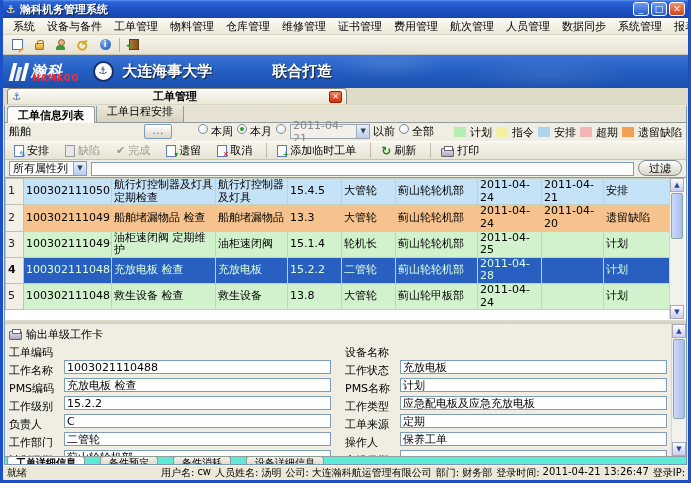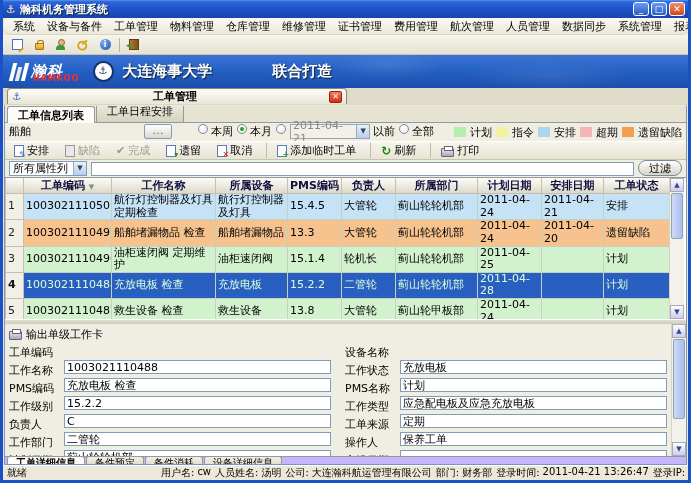--- a/index.html
+++ b/index.html
@@ -7,21 +7,21 @@
   .win { width:691px; height:483px; display:flex; flex-direction:column; border-left:3px solid #1c50c8; border-right:3px solid #1c50c8; border-bottom:3px solid #1c50c8; background:#ece9d8; overflow:hidden; }
 
   
   .titlebar { height:18px; flex:0 0 18px; background:linear-gradient(180deg,#5a96f0 0%,#2c65d8 10%,#1e51c4 55%,#1845ae 100%); display:flex; align-items:center; padding:0 3px; color:#fff; }
   .titlebar .ticon { font-size:11px; margin-right:4px; color:#ffe9a0; }
   .titlebar .ttext { font-weight:bold; font-size:11px; text-shadow:1px 1px 1px #123; flex:1; }
   .tbtn { width:16px; height:14px; margin-left:2px; border:1px solid #fff; border-radius:3px; color:#fff; font-size:9px; line-height:12px; text-align:center; background:linear-gradient(180deg,#6a9bf2,#2a5cc8); cursor:pointer; }
   .tbtn.close { background:linear-gradient(180deg,#f09070,#d44414); }
 
   
-  .menubar { height:17px; flex:0 0 17px; background:linear-gradient(180deg,#fbfaf6,#ece9d8); display:flex; align-items:center; padding:0 4px; gap:0; border-bottom:1px solid #d8d4c4;border-radius:8px; }
+  .menubar { height:17px; flex:0 0 17px; background:linear-gradient(180deg,#fbfaf6,#ece9d8); display:flex; align-items:center; padding:0 4px; gap:0; border-bottom:1px solid #d8d4c4; }
   .menu-item { padding:1px 6px; cursor:pointer; white-space:nowrap; }
 
   
   .toolbar { height:20px; flex:0 0 20px; background:linear-gradient(180deg,#f6f4ec,#e6e2d2); display:flex; align-items:center; padding:0 6px; gap:6px; border-bottom:1px solid #c8c4b4; }
   .tool { width:16px; height:15px; border:1px solid transparent; display:flex; align-items:center; justify-content:center; cursor:pointer; }
   .tsep { width:1px; height:14px; background:#b8b4a4; }
   .ic { display:inline-block; }
   .ic-note { width:11px; height:11px; background:#fff; border:1px solid #4a72c0; position:relative; }
   .ic-note:after { content:""; position:absolute; right:-2px; bottom:-2px; width:6px; height:2px; background:#e0a020; transform:rotate(-45deg); }
   .ic-lock { width:9px; height:7px; background:linear-gradient(180deg,#ffd86a,#d8a020); border:1px solid #a87810; border-radius:1px; position:relative; margin-top:4px; }
@@ -120,21 +120,21 @@
   
   .detail { height:132px; flex:0 0 132px; background:#f0eee2; position:relative; overflow:hidden; display:flex; }
   .dbody { flex:1; padding:2px 4px; overflow:hidden; }
   .printcard { display:flex; align-items:center; gap:4px; height:16px; cursor:pointer; width:140px; }
   .drow { display:flex; gap:14px; margin-top:3px; height:15px; }
   .dcell { flex:1; display:flex; align-items:center; gap:3px; }
   .dcell .dlbl { width:52px; flex:0 0 52px; white-space:nowrap; overflow:hidden; }
   .dcell input { flex:1; }
 
   
-  .dtabs { height:13px; flex:0 0 13px; display:flex; align-items:flex-end; gap:1px; padding:0 2px; background:#c4b5fd; border-top:1px solid #919b9c; }
+  .dtabs { height:13px; flex:0 0 13px; display:flex; align-items:flex-end; gap:15px; padding:0 2px; background:#5eead4; border-top:1px solid #919b9c; }
   .dtab { height:13px; padding:0 8px; display:flex; align-items:center; border:1px solid #919b9c; border-bottom:none; border-radius:3px 3px 0 0; background:linear-gradient(180deg,#f2f0e4,#d6d2c0); font-size:10px; cursor:pointer; white-space:nowrap; }
   .dtab.active { background:#fdfcf8; font-weight:bold; }
 
   
   .statusbar { height:15px; flex:0 0 15px; background:#ece9d8; border-top:1px solid #fff; display:flex; align-items:center; padding:0 4px; gap:4px; font-size:10px; white-space:nowrap; overflow:hidden; }
   .statusbar .seg { display:flex; gap:3px; }
   .statusbar .ready { width:150px; flex:0 0 150px; }
 </style>
 </head>
 <body>
@@ -312,32 +312,20 @@
               <col style="width:104px">
               <col style="width:72px">
               <col style="width:54px">
               <col style="width:54px">
               <col style="width:82px">
               <col style="width:64px">
               <col style="width:62px">
               <col style="width:66px">
             </colgroup>
         <tbody>
-              <tr>
-          <th></th>
-          <th><span>工单编码</span> <span class="sort">▼</span></th>
-          <th>工作名称</th>
-          <th>所属设备</th>
-          <th>PMS编码</th>
-          <th>负责人</th>
-          <th>所属部门</th>
-          <th>计划日期</th>
-          <th>安排日期</th>
-          <th>工单状态</th>
-        </tr>
         <tr class="r-arr">
           <td class="num">1</td>
                 <td>1003021110501</td>
                 <td>航行灯控制器及灯具 定期检查</td>
                 <td>航行灯控制器及灯具</td>
                 <td>15.4.5</td>
                 <td>大管轮</td>
                 <td>蓟山轮轮机部</td>
                 <td>2011-04-24</td>
                 <td>2011-04-21</td>

